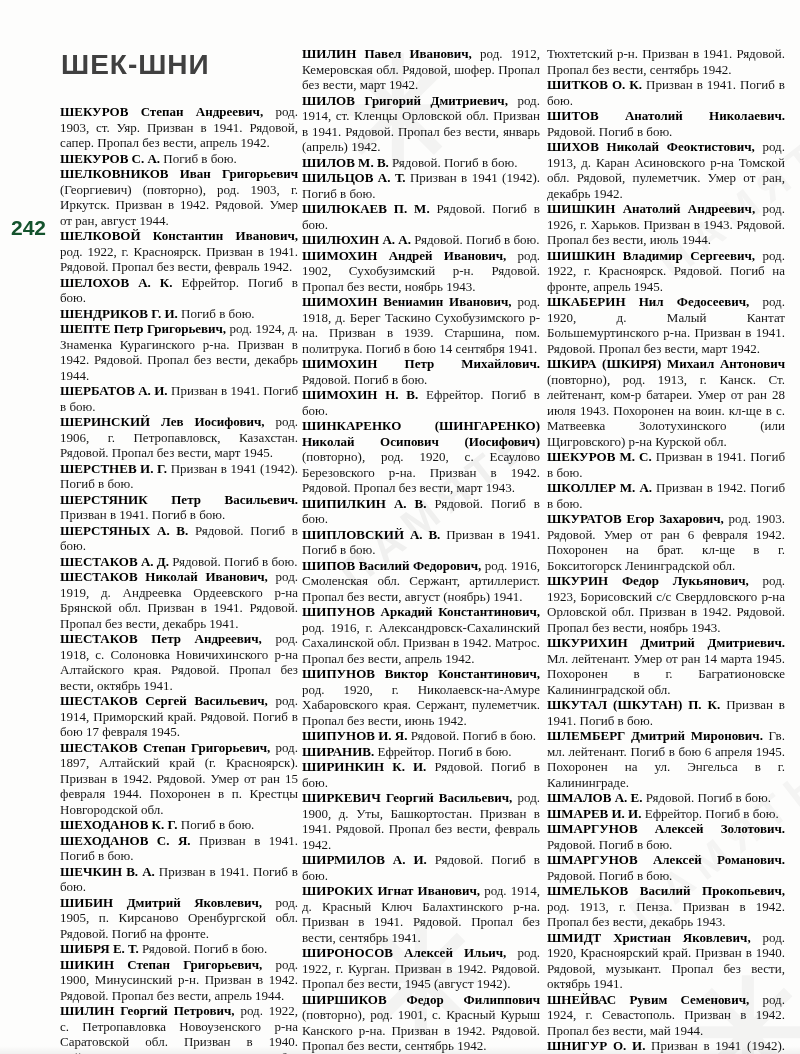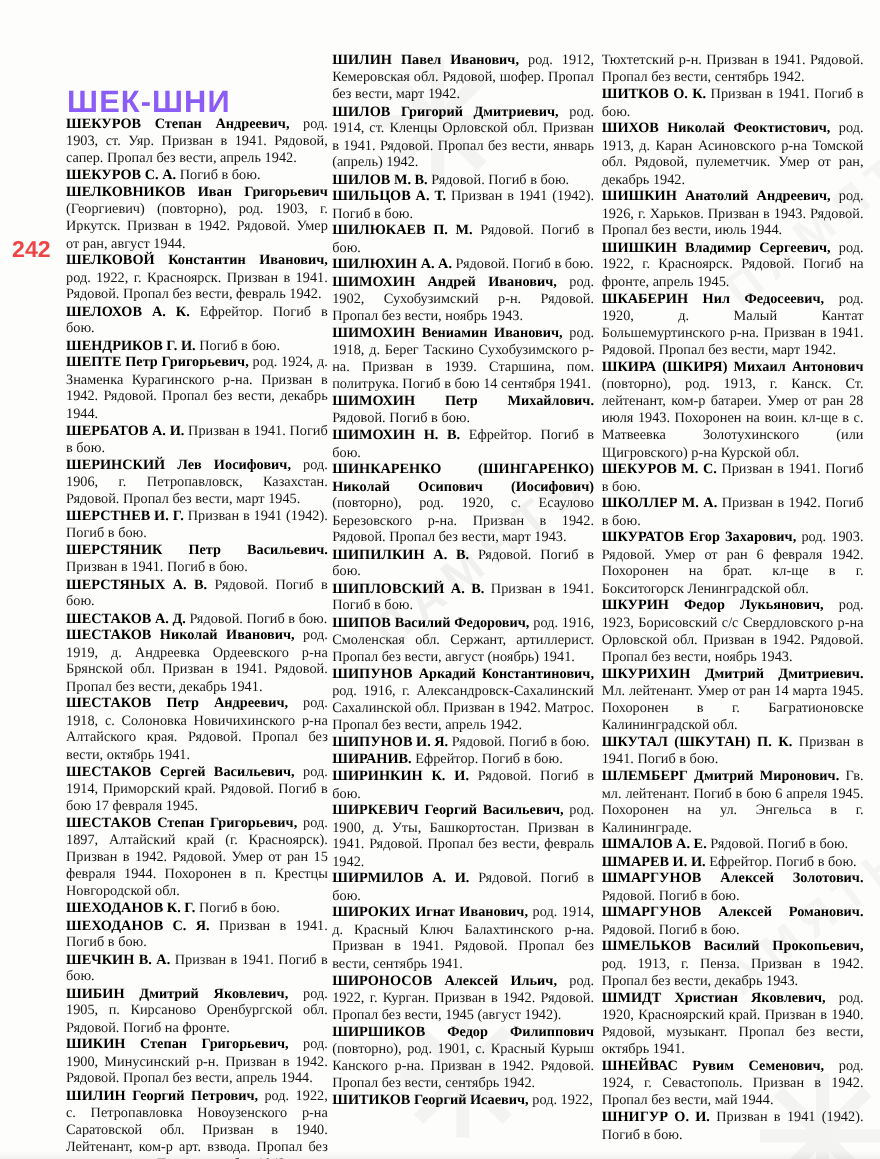--- a/index.html
+++ b/index.html
@@ -4,28 +4,28 @@
 <style>
   html,body { margin:0; padding:0; }
   body {
     width:800px; height:1054px; position:relative; overflow:hidden;
     background:#fdfdfc;
     font-family:"Liberation Serif", serif;
     color:#151515;
   }
   .page { position:absolute; inset:0; }
   .section-title {
-    position:absolute; left:61px; top:58px;
+    position:absolute; left:61px; top:30px;
     font-family:"Liberation Sans", sans-serif;
-    font-weight:700; font-size:28px; letter-spacing:1px; color:#8b5cf6;
+    font-weight:700; font-size:28px; letter-spacing:1px; color:#404040;
   }
   .page-number {
     position:absolute; left:11px; top:216px;
     font-family:"Liberation Sans", sans-serif;
-    font-weight:700; font-size:21px; color:#ef4444;
+    font-weight:700; font-size:21px; color:#14532d;
   }
   .col {
     position:absolute; width:238px;
     font-size:13px; line-height:15.5px;
     text-align:justify; hyphens:auto; -webkit-hyphens:auto;
   }
   .col p { margin:0; }
   .col strong { font-weight:700; color:#000; }
   #col-1 { left:60px;  top:104px; }
   #col-2 { left:302px; top:46px; }
@@ -75,52 +75,55 @@
       <p><strong>ШЕРСТЯНЫХ А. В.</strong> Рядовой. Погиб в бою.</p>
       <p><strong>ШЕСТАКОВ А. Д.</strong> Рядовой. Погиб в бою.</p>
       <p><strong>ШЕСТАКОВ Николай Иванович,</strong> род. 1919, д. Андреевка Ордеевского р-на Брянской обл. Призван в 1941. Рядовой. Пропал без вести, декабрь 1941.</p>
       <p><strong>ШЕСТАКОВ Петр Андреевич,</strong> род. 1918, с. Солоновка Новичихинского р-на Алтайского края. Рядовой. Пропал без вести, октябрь 1941.</p>
       <p><strong>ШЕСТАКОВ Сергей Васильевич,</strong> род. 1914, Приморский край. Рядовой. Погиб в бою 17 февраля 1945.</p>
       <p><strong>ШЕСТАКОВ Степан Григорьевич,</strong> род. 1897, Алтайский край (г. Красноярск). Призван в 1942. Рядовой. Умер от ран 15 февраля 1944. Похоронен в п. Крестцы Новгородской обл.</p>
       <p><strong>ШЕХОДАНОВ К. Г.</strong> Погиб в бою.</p>
       <p><strong>ШЕХОДАНОВ С. Я.</strong> Призван в 1941. Погиб в бою.</p>
       <p><strong>ШЕЧКИН В. А.</strong> Призван в 1941. Погиб в бою.</p>
       <p><strong>ШИБИН Дмитрий Яковлевич,</strong> род. 1905, п. Кирсаново Оренбургской обл. Рядовой. Погиб на фронте.</p>
+      <p><strong>ШИБРЯ Е. Т.</strong> Рядовой. Погиб в бою.</p>
       <p><strong>ШИКИН Степан Григорьевич,</strong> род. 1900, Минусинский р-н. Призван в 1942. Рядовой. Пропал без вести, апрель 1944.</p>
       <p><strong>ШИЛИН Георгий Петрович,</strong> род. 1922, с. Петропавловка Новоузенского р-на Саратовской обл. Призван в 1940. Лейтенант, ком-р арт. взвода. Пропал без вести в р-не р. Терек, сентябрь 1942.</p>
     </div>
   <div id="col-2" class="col">
       <p><strong>ШИЛИН Павел Иванович,</strong> род. 1912, Кемеровская обл. Рядовой, шофер. Пропал без вести, март 1942.</p>
       <p><strong>ШИЛОВ Григорий Дмитриевич,</strong> род. 1914, ст. Кленцы Орловской обл. Призван в 1941. Рядовой. Пропал без вести, январь (апрель) 1942.</p>
       <p><strong>ШИЛОВ М. В.</strong> Рядовой. Погиб в бою.</p>
       <p><strong>ШИЛЬЦОВ А. Т.</strong> Призван в 1941 (1942). Погиб в бою.</p>
       <p><strong>ШИЛЮКАЕВ П. М.</strong> Рядовой. Погиб в бою.</p>
       <p><strong>ШИЛЮХИН А. А.</strong> Рядовой. Погиб в бою.</p>
       <p><strong>ШИМОХИН Андрей Иванович,</strong> род. 1902, Сухобузимский р-н. Рядовой. Пропал без вести, ноябрь 1943.</p>
       <p><strong>ШИМОХИН Вениамин Иванович,</strong> род. 1918, д. Берег Таскино Сухобузимского р-на. Призван в 1939. Старшина, пом. политрука. Погиб в бою 14 сентября 1941.</p>
       <p><strong>ШИМОХИН Петр Михайлович.</strong> Рядовой. Погиб в бою.</p>
       <p><strong>ШИМОХИН Н. В.</strong> Ефрейтор. Погиб в бою.</p>
       <p><strong>ШИНКАРЕНКО (ШИНГАРЕНКО) Николай Осипович (Иосифович)</strong> (повторно), род. 1920, с. Есаулово Березовского р-на. Призван в 1942. Рядовой. Пропал без вести, март 1943.</p>
       <p><strong>ШИПИЛКИН А. В.</strong> Рядовой. Погиб в бою.</p>
       <p><strong>ШИПЛОВСКИЙ А. В.</strong> Призван в 1941. Погиб в бою.</p>
       <p><strong>ШИПОВ Василий Федорович,</strong> род. 1916, Смоленская обл. Сержант, артиллерист. Пропал без вести, август (ноябрь) 1941.</p>
       <p><strong>ШИПУНОВ Аркадий Константинович,</strong> род. 1916, г. Александровск-Сахалинский Сахалинской обл. Призван в 1942. Матрос. Пропал без вести, апрель 1942.</p>
+      <p><strong>ШИПУНОВ Виктор Константинович,</strong> род. 1920, г. Николаевск-на-Амуре Хабаровского края. Сержант, пулеметчик. Пропал без вести, июнь 1942.</p>
       <p><strong>ШИПУНОВ И. Я.</strong> Рядовой. Погиб в бою.</p>
       <p><strong>ШИРАНИВ.</strong> Ефрейтор. Погиб в бою.</p>
       <p><strong>ШИРИНКИН К. И.</strong> Рядовой. Погиб в бою.</p>
       <p><strong>ШИРКЕВИЧ Георгий Васильевич,</strong> род. 1900, д. Уты, Башкортостан. Призван в 1941. Рядовой. Пропал без вести, февраль 1942.</p>
       <p><strong>ШИРМИЛОВ А. И.</strong> Рядовой. Погиб в бою.</p>
       <p><strong>ШИРОКИХ Игнат Иванович,</strong> род. 1914, д. Красный Ключ Балахтинского р-на. Призван в 1941. Рядовой. Пропал без вести, сентябрь 1941.</p>
       <p><strong>ШИРОНОСОВ Алексей Ильич,</strong> род. 1922, г. Курган. Призван в 1942. Рядовой. Пропал без вести, 1945 (август 1942).</p>
       <p><strong>ШИРШИКОВ Федор Филиппович</strong> (повторно), род. 1901, с. Красный Курыш Канского р-на. Призван в 1942. Рядовой. Пропал без вести, сентябрь 1942.</p>
       <p><strong>ШИТИКОВ Георгий Исаевич,</strong> род. 1922,</p>
     </div>
   <div id="col-3" class="col">
       <p>Тюхтетский р-н. Призван в 1941. Рядовой. Пропал без вести, сентябрь 1942.</p>
       <p><strong>ШИТКОВ О. К.</strong> Призван в 1941. Погиб в бою.</p>
+      <p><strong>ШИТОВ Анатолий Николаевич.</strong> Рядовой. Погиб в бою.</p>
       <p><strong>ШИХОВ Николай Феоктистович,</strong> род. 1913, д. Каран Асиновского р-на Томской обл. Рядовой, пулеметчик. Умер от ран, декабрь 1942.</p>
       <p><strong>ШИШКИН Анатолий Андреевич,</strong> род. 1926, г. Харьков. Призван в 1943. Рядовой. Пропал без вести, июль 1944.</p>
       <p><strong>ШИШКИН Владимир Сергеевич,</strong> род. 1922, г. Красноярск. Рядовой. Погиб на фронте, апрель 1945.</p>
       <p><strong>ШКАБЕРИН Нил Федосеевич,</strong> род. 1920, д. Малый Кантат Большемуртинского р-на. Призван в 1941. Рядовой. Пропал без вести, март 1942.</p>
       <p><strong>ШКИРА (ШКИРЯ) Михаил Антонович</strong> (повторно), род. 1913, г. Канск. Ст. лейтенант, ком-р батареи. Умер от ран 28 июля 1943. Похоронен на воин. кл-ще в с. Матвеевка Золотухинского (или Щигровского) р-на Курской обл.</p>
       <p><strong>ШЕКУРОВ М. С.</strong> Призван в 1941. Погиб в бою.</p>
       <p><strong>ШКОЛЛЕР М. А.</strong> Призван в 1942. Погиб в бою.</p>
       <p><strong>ШКУРАТОВ Егор Захарович,</strong> род. 1903. Рядовой. Умер от ран 6 февраля 1942. Похоронен на брат. кл-ще в г. Бокситогорск Ленинградской обл.</p>
       <p><strong>ШКУРИН Федор Лукьянович,</strong> род. 1923, Борисовский с/с Свердловского р-на Орловской обл. Призван в 1942. Рядовой. Пропал без вести, ноябрь 1943.</p>
       <p><strong>ШКУРИХИН Дмитрий Дмитриевич.</strong> Мл. лейтенант. Умер от ран 14 марта 1945. Похоронен в г. Багратионовске Калининградской обл.</p>

